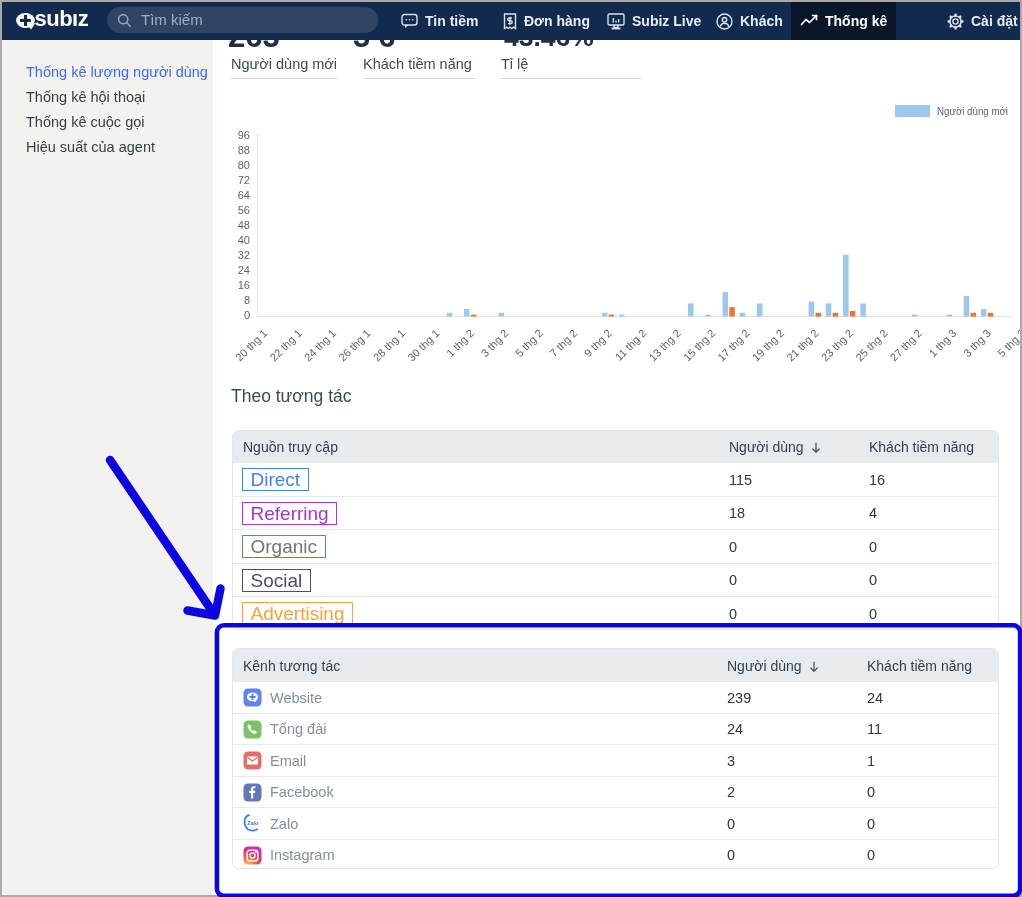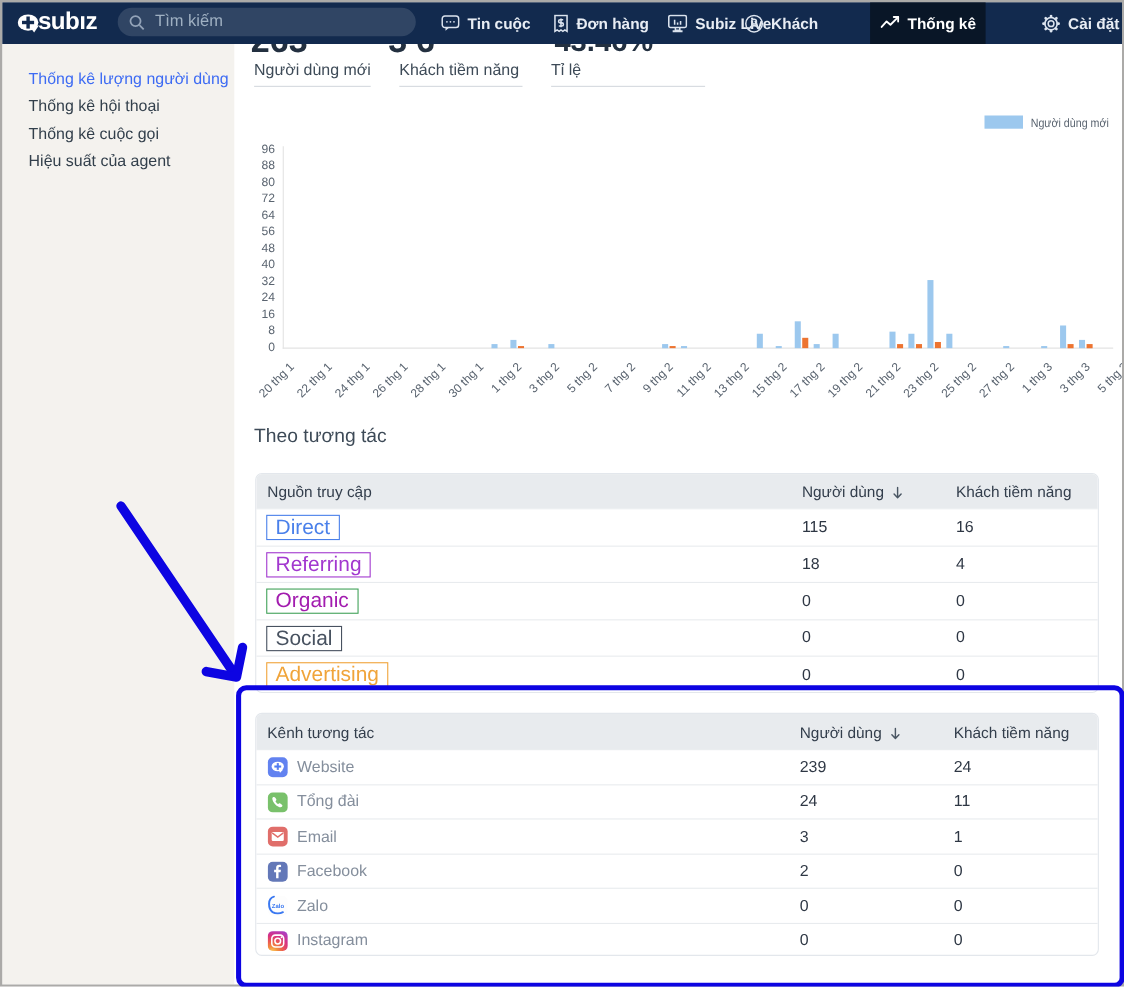--- a/index.html
+++ b/index.html
@@ -67,42 +67,42 @@
   </div>
   <div>
     <div class="nav-item" style="left:399px;">
       <svg width="17" height="16" viewBox="0 0 17 16" fill="none" stroke="#dbe3ee" stroke-width="1.4">
         <rect x="1" y="1.5" width="15" height="10.5" rx="2.5"></rect>
         <path d="M4 12 L4 15 L7.5 12" fill="#dbe3ee" stroke="none"></path>
         <circle cx="5.3" cy="6.8" r="0.8" fill="#dbe3ee" stroke="none"></circle>
         <circle cx="8.5" cy="6.8" r="0.8" fill="#dbe3ee" stroke="none"></circle>
         <circle cx="11.7" cy="6.8" r="0.8" fill="#dbe3ee" stroke="none"></circle>
       </svg>
-      <span>Tin cuộc</span>
+      <span>Tin tiềm</span>
     </div>
     <div class="nav-item" style="left:501px;">
       <svg width="14" height="17" viewBox="0 0 14 17" fill="none" stroke="#dbe3ee" stroke-width="1.4">
         <path d="M1.5 1 H12.5 V15.5 L10.5 14.2 L8.7 15.5 L7 14.2 L5.3 15.5 L3.5 14.2 L1.5 15.5 Z"></path>
         <path d="M9 5 H6.2 a1.4 1.4 0 0 0 0 2.8 h1.6 a1.4 1.4 0 0 1 0 2.8 H5"></path>
         <line x1="7" y1="3.8" x2="7" y2="11.8"></line>
       </svg>
       <span>Đơn hàng</span>
     </div>
     <div class="nav-item" style="left:605px;">
       <svg width="18" height="17" viewBox="0 0 18 17" fill="none" stroke="#dbe3ee" stroke-width="1.4">
         <rect x="1" y="1" width="16" height="11" rx="1.5"></rect>
         <line x1="6.3" y1="5" x2="6.3" y2="9.5"></line>
         <line x1="9" y1="7.5" x2="9" y2="9.5"></line>
         <line x1="11.7" y1="6" x2="11.7" y2="9.5"></line>
         <path d="M7 12 L7 14.5 H11 L11 12"></path>
         <line x1="4.5" y1="15.5" x2="13.5" y2="15.5" stroke-width="1.8"></line>
       </svg>
       <span>Subiz Live</span>
     </div>
-    <div class="nav-item" style="left:675px;justify-content:space-between;">
+    <div class="nav-item" style="left:714px;justify-content:space-between;">
       <svg width="17" height="17" viewBox="0 0 17 17" fill="none" stroke="#dbe3ee" stroke-width="1.4">
         <circle cx="8.5" cy="8.5" r="7.5"></circle>
         <circle cx="8.5" cy="6.7" r="2.2"></circle>
         <path d="M4.2 13.8 C4.8 11.5 6.4 10.3 8.5 10.3 C10.6 10.3 12.2 11.5 12.8 13.8"></path>
       </svg>
       <span>Khách</span>
     </div>
     <div class="nav-item active" style="left:789px;">
       <svg width="18" height="14" viewBox="0 0 18 14" fill="none" stroke="#ffffff" stroke-width="1.7" stroke-linecap="round" stroke-linejoin="round">
         <path d="M1.5 10.5 L6 5.5 L9.5 8.5 L16.5 1.5"></path>
@@ -236,21 +236,21 @@
       <span class="pill" style="color:#4a80ea; border-color:#4a80ea; position:absolute; left:9px; top:5px;">Direct</span>
       <span class="col2" style="top:9px;">115</span>
         <span class="col3" style="top:9px;">16</span>
     </div>
     <div class="trow" style="height:33px;">
       <span class="pill" style="color:#a238cf; border-color:#a238cf; position:absolute; left:9px; top:5px;">Referring</span>
       <span class="col2" style="top:8px;">18</span>
         <span class="col3" style="top:8px;">4</span>
     </div>
     <div class="trow" style="height:34px;">
-      <span class="pill" style="color:#a21caf; border-color:#41a259; position:absolute; left:9px; top:5px;">Organic</span>
+      <span class="pill" style="color:#737373; border-color:#41a259; position:absolute; left:9px; top:5px;">Organic</span>
       <span class="col2" style="top:9px;">0</span>
         <span class="col3" style="top:9px;">0</span>
     </div>
     <div class="trow" style="height:33px;">
       <span class="pill" style="color:#485260; border-color:#485260; position:absolute; left:9px; top:5px;">Social</span>
       <span class="col2" style="top:8px;">0</span>
         <span class="col3" style="top:8px;">0</span>
     </div>
     <div class="trow" style="height:34px;">
       <span class="pill" style="color:#f0a43a; border-color:#f0a43a; position:absolute; left:9px; top:5px;">Advertising</span>

